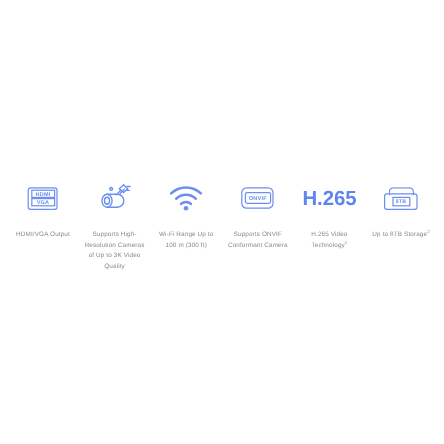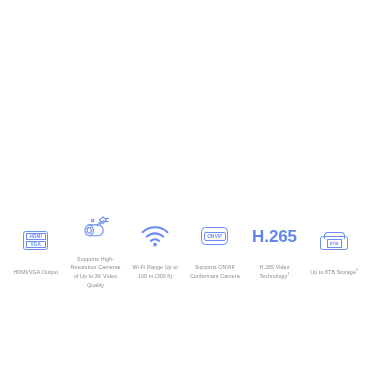--- a/index.html
+++ b/index.html
@@ -9,27 +9,27 @@
   body {
     width: 370px;
     height: 370px;
     background: #ffffff;
     font-family: "Liberation Sans", sans-serif;
     overflow: hidden;
   }
 
   .feature-strip {
     position: absolute;
-    top: 16px;
+    top: 4px;
     left: 0;
     width: 370px;
     height: 324px;
     display: flex;
     flex-direction: row;
-    align-items: center;
+    align-items: flex-start;
     justify-content: space-between;
     padding: 145px 6px 0 6px;
     box-sizing: border-box;
   }
 
   .feature-item {
     flex: 1 1 0;
     display: flex;
     flex-direction: column;
     align-items: center;

